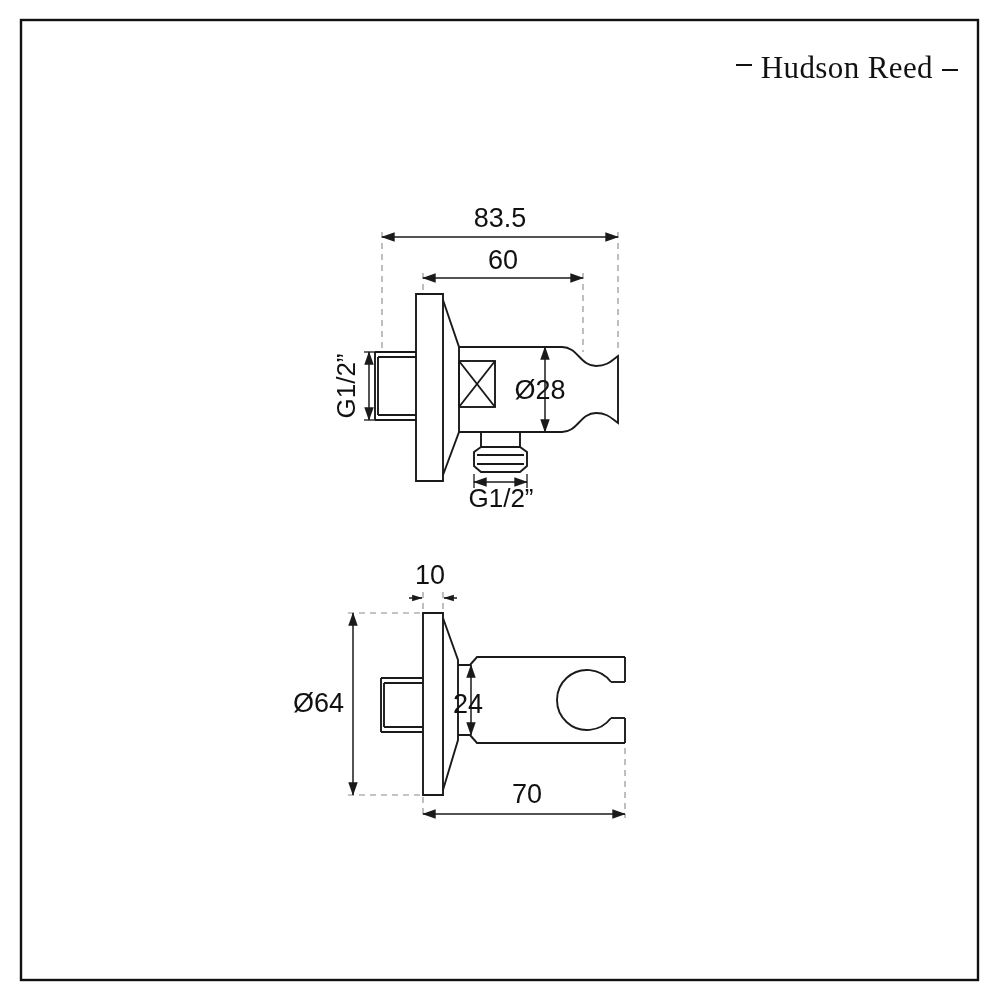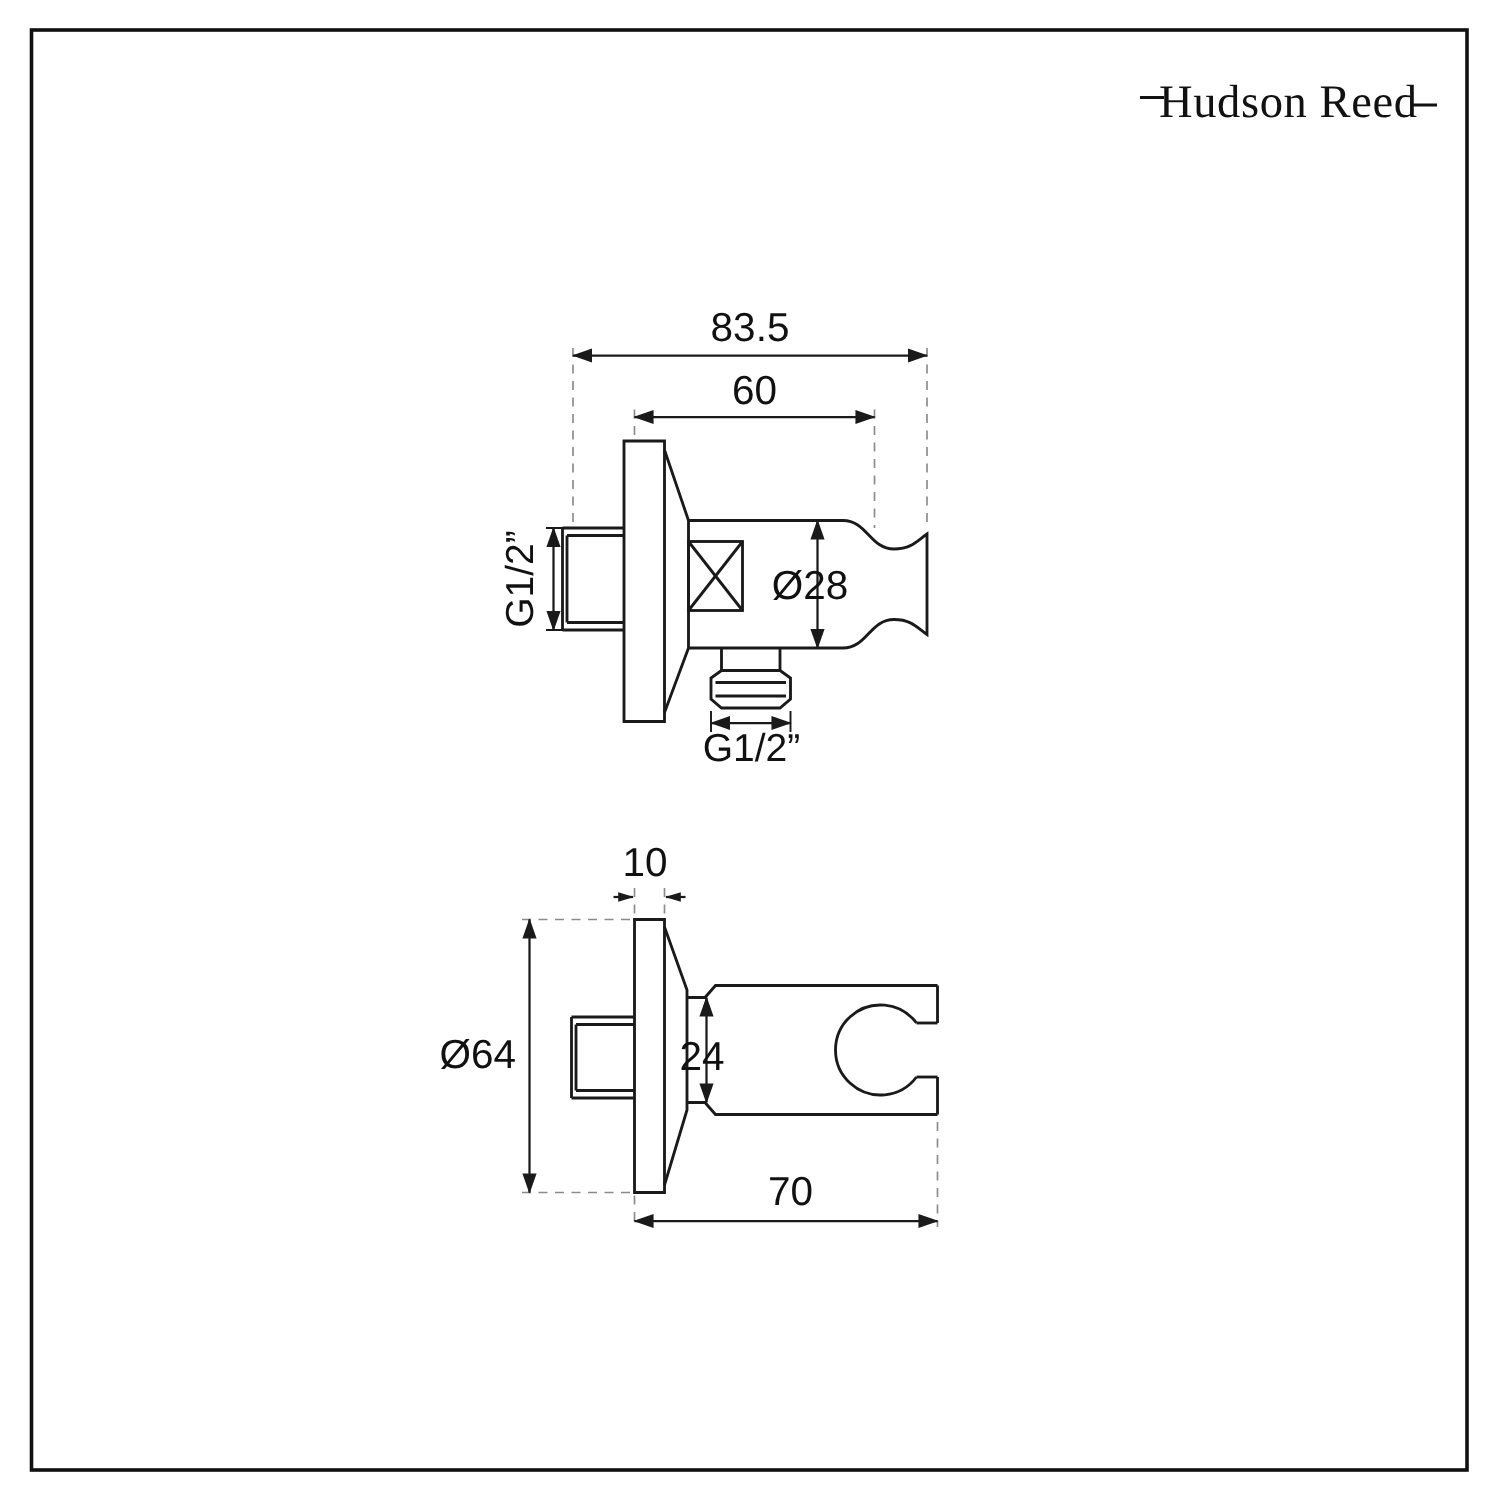--- a/index.html
+++ b/index.html
@@ -29,20 +29,21 @@
     display: block;
   }
   .brand-wrap {
     position: absolute;
     right: 42px;
     top: 47px;
     height: 40px;
     display: flex;
     align-items: center;
     justify-content: flex-end;
+    gap: 12px;
   }
   .brand-text {
     font-family: "Liberation Serif", serif;
     font-size: 31px;
     color: #111111;
     letter-spacing: 0.4px;
     white-space: nowrap;
     line-height: 1;
   }
   .brand-bar {

